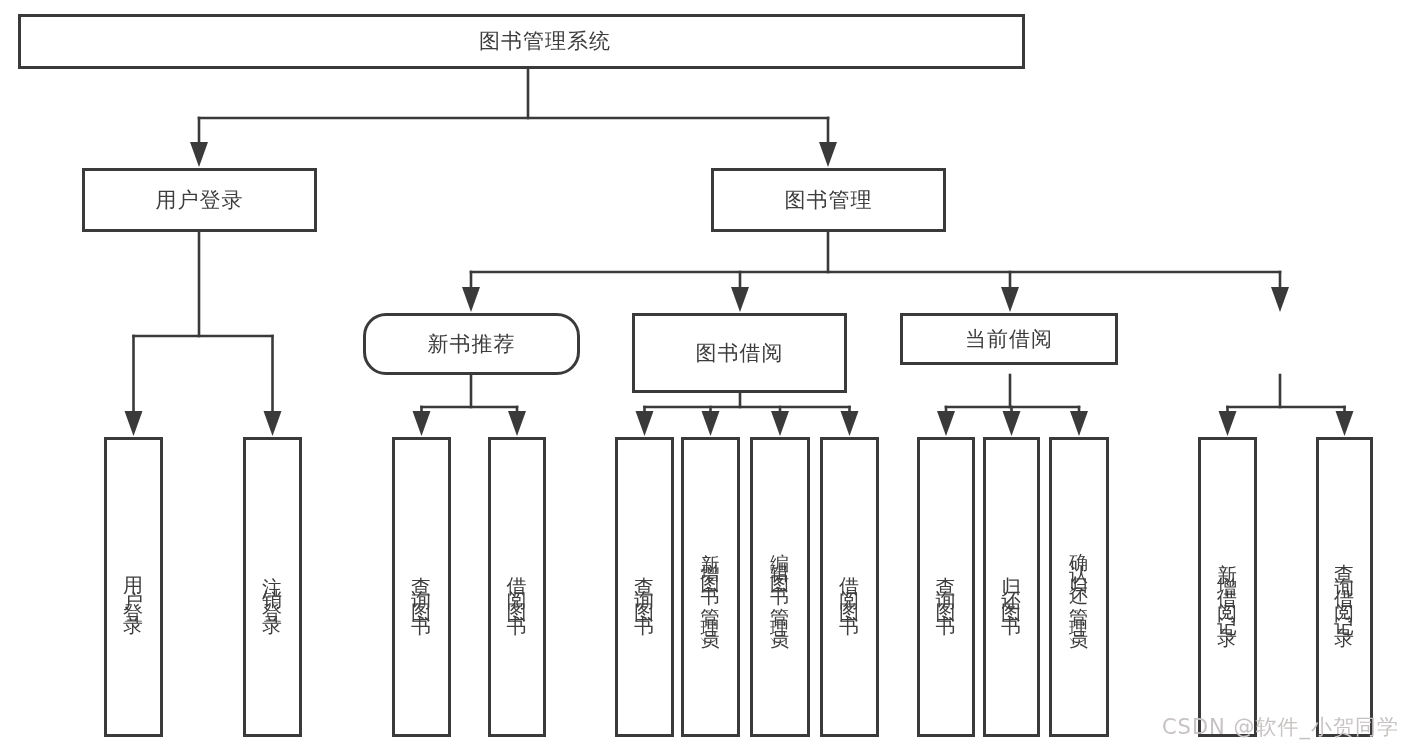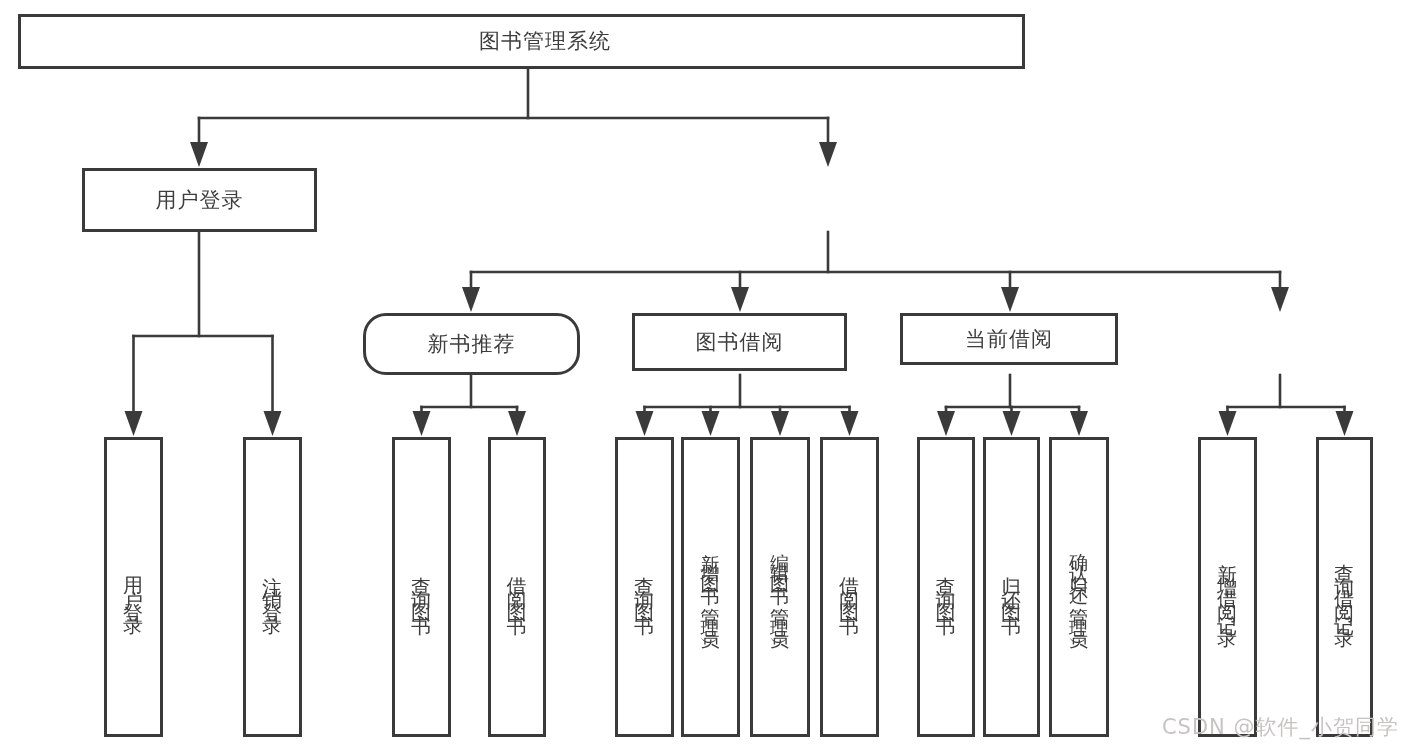--- a/index.html
+++ b/index.html
@@ -122,25 +122,28 @@
     <polygon points="1335.5,411 1353.5,411 1344.5,436"></polygon>
   </svg>
 
   <div class="node hbox" style="left:18px;top:14px;width:1007px;height:55px;padding-left:47px;">
     <span>图书管理系统</span>
   </div>
 
   <div class="node hbox" style="left:82px;top:168px;width:235px;height:64px;">
     <span>用户登录</span>
   </div>
+  <div class="node hbox" style="left:711px;top:168px;width:235px;height:64px;">
+    <span>图书管理</span>
+  </div>
 
   <div class="node hbox" style="left:363px;top:313px;width:217px;height:62px;border-radius:23px;">
     <span>新书推荐</span>
   </div>
-  <div class="node hbox" style="left:632px;top:313px;width:215px;height:58px;">
+  <div class="node hbox" style="left:632px;top:313px;width:215px;height:80px;">
     <span>图书借阅</span>
   </div>
   <div class="node hbox" style="left:900px;top:313px;width:218px;height:52px;">
     <span>当前借阅</span>
   </div>
 
   <div class="node vbox" style="left:104px;top:437px;width:59px;height:300px;">
     <span>用户登录</span>
   </div>
   <div class="node vbox" style="left:243px;top:437px;width:59px;height:300px;">

